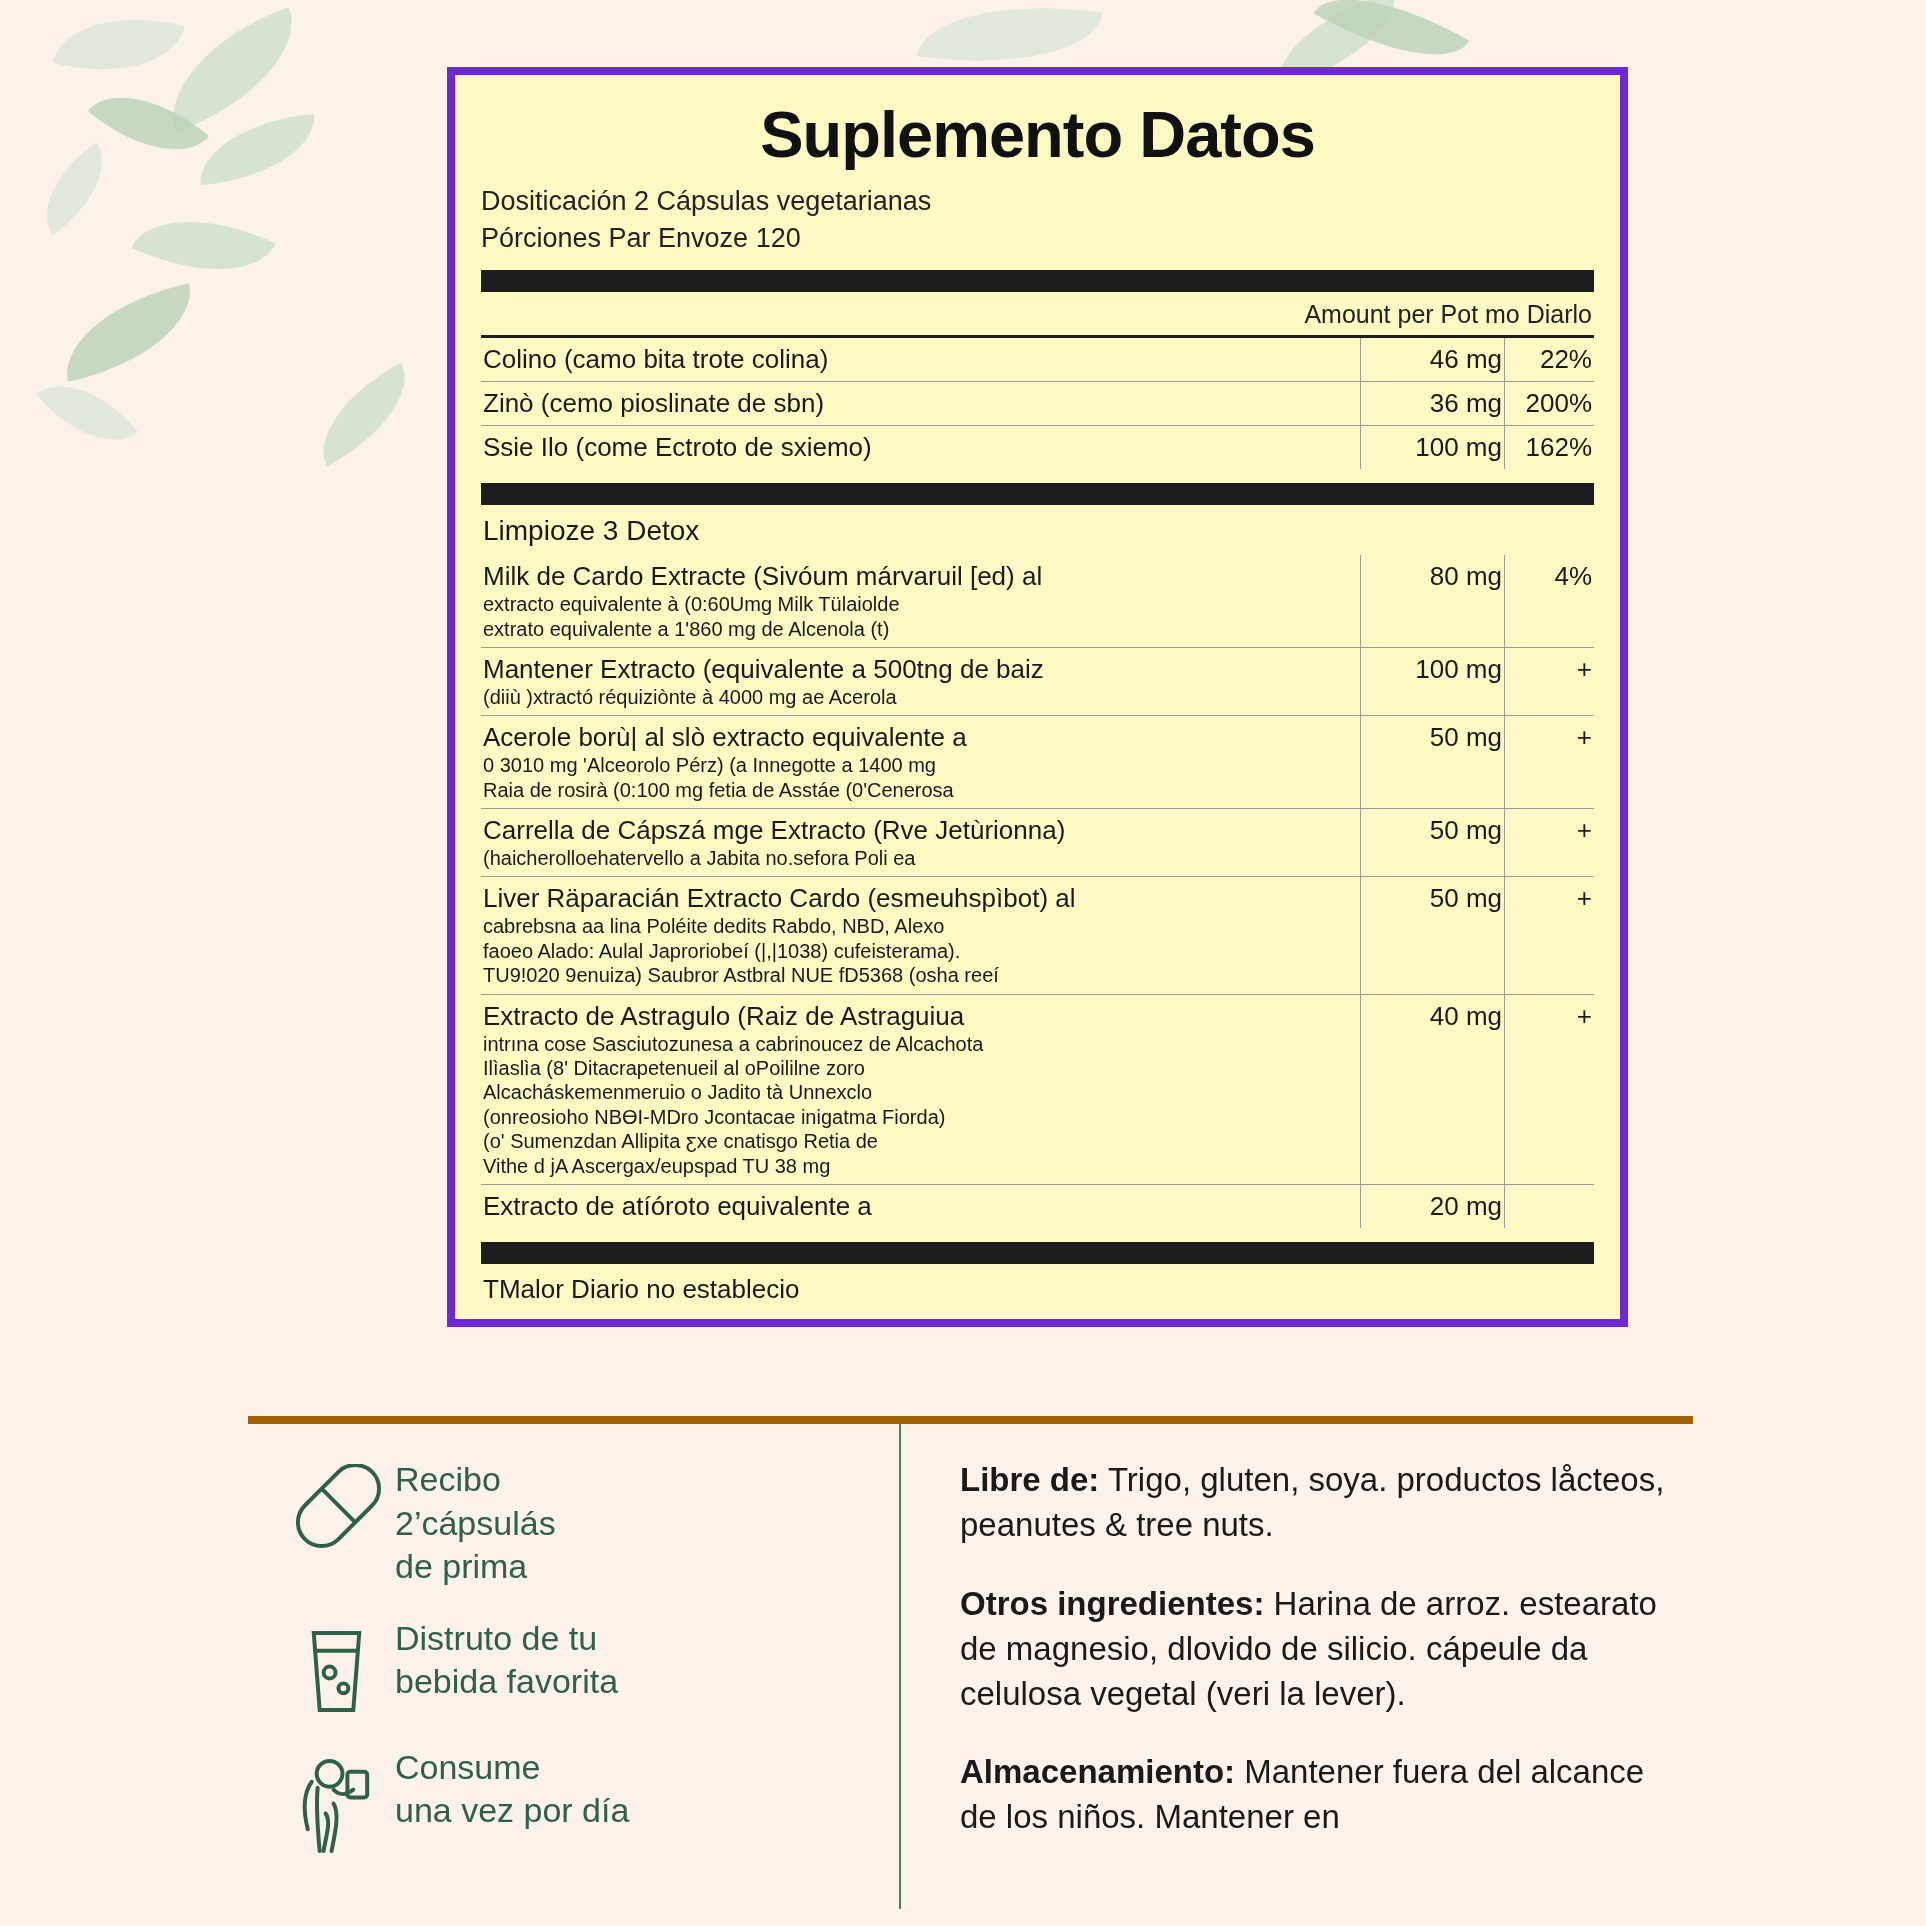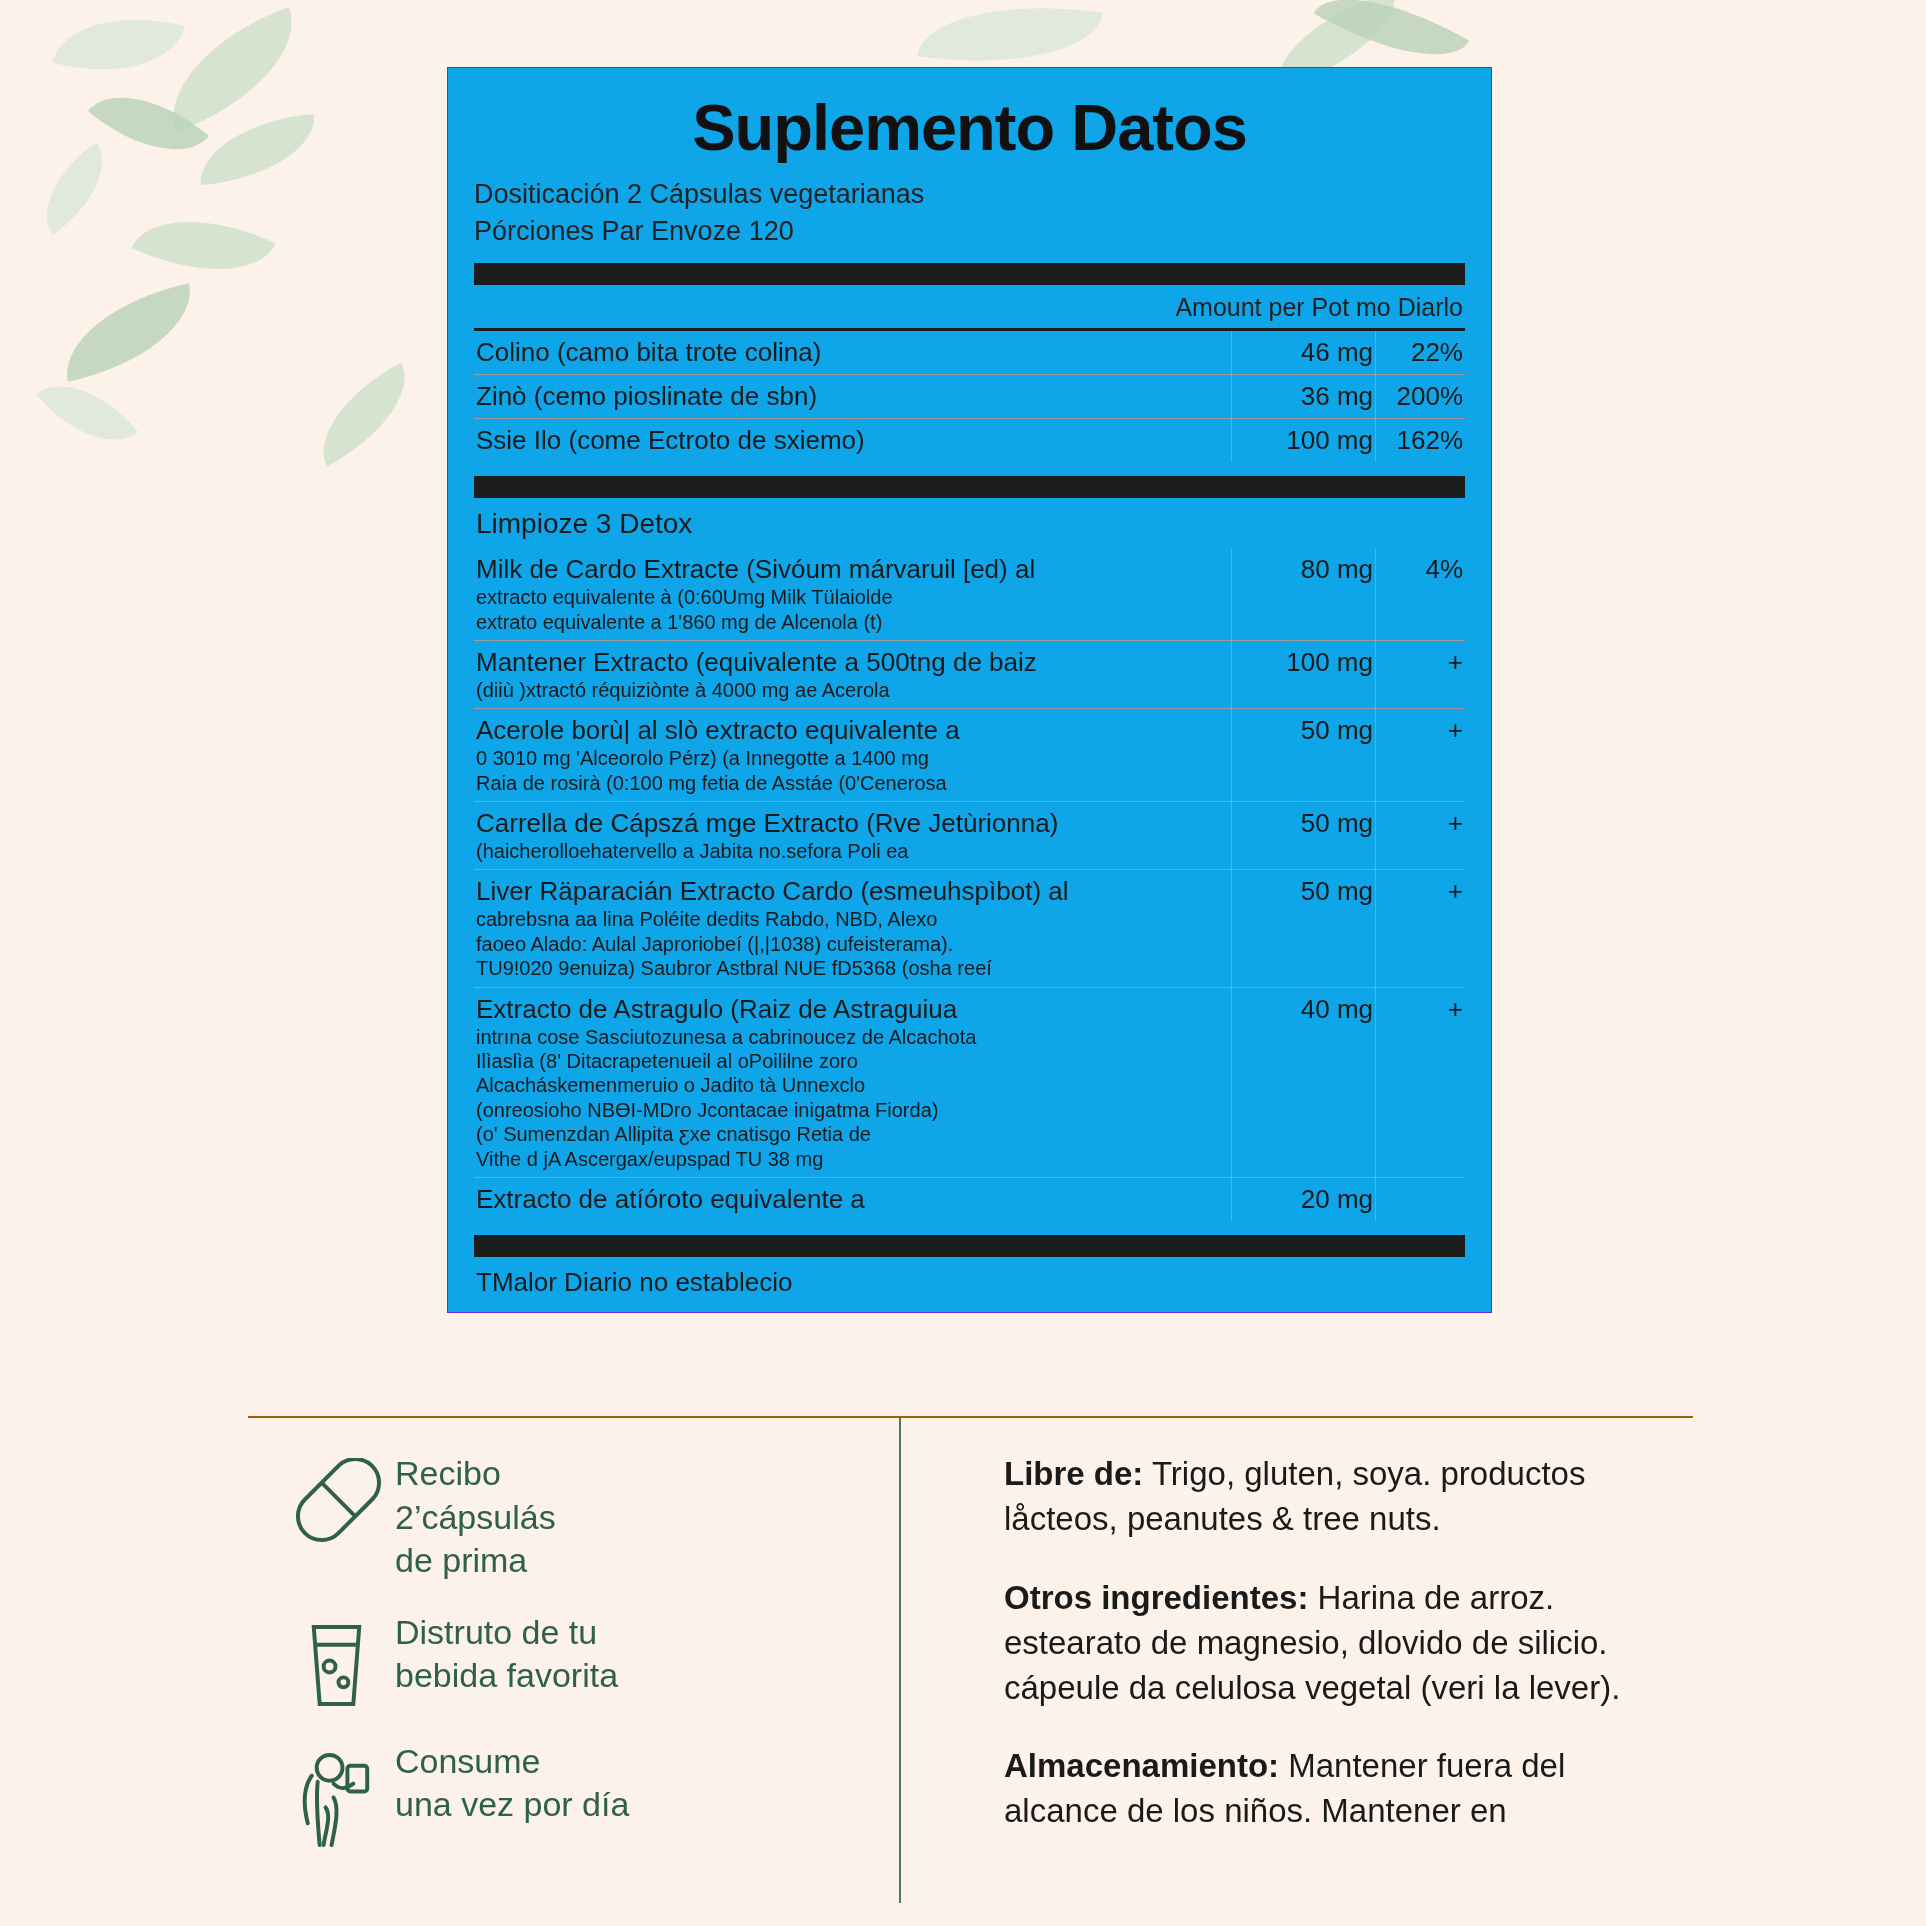--- a/index.html
+++ b/index.html
@@ -23,23 +23,23 @@
     opacity: .85;
   }
   .leaf.pale { background: #dbe8d8; }
   .leaf.dark { background: #bcd4b9; }
 
   
   #supp-panel {
     position: absolute;
     left: 447px;
     top: 67px;
-    width: 1045px;
-    background: #0ea5e9;
-    border: 1px solid #6d28d9;
+    width: 1181px;
+    background: #fef9c3;
+    border: 8px solid #6d28d9;
     box-sizing: border-box;
     padding: 18px 26px 0 26px;
   }
   #supp-title {
     font-size: 65px;
     font-weight: bold;
     text-align: center;
     letter-spacing: -1px;
     color: #111;
     margin: 8px 0 14px 0;
@@ -90,23 +90,22 @@
     color: #1a1a1a;
     padding: 10px 2px 14px 2px;
   }
 
   
   #lower {
     position: absolute;
     left: 248px;
     top: 1416px;
     width: 1445px;
-    border-top: 2px solid #a16207;
+    border-top: 8px solid #a16207;
     display: flex;
-    gap: 44px;
   }
   #usage-col {
     width: 653px;
     border-right: 2px solid #4d7a5f;
     padding: 34px 30px 20px 30px;
     box-sizing: border-box;
   }
   .usage-row {
     display: flex;
     align-items: flex-start;

